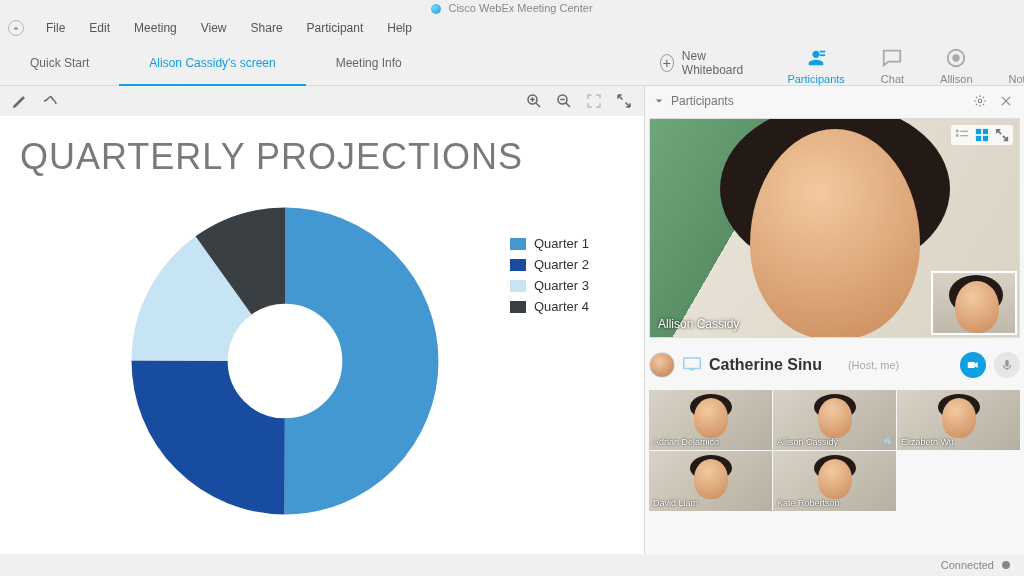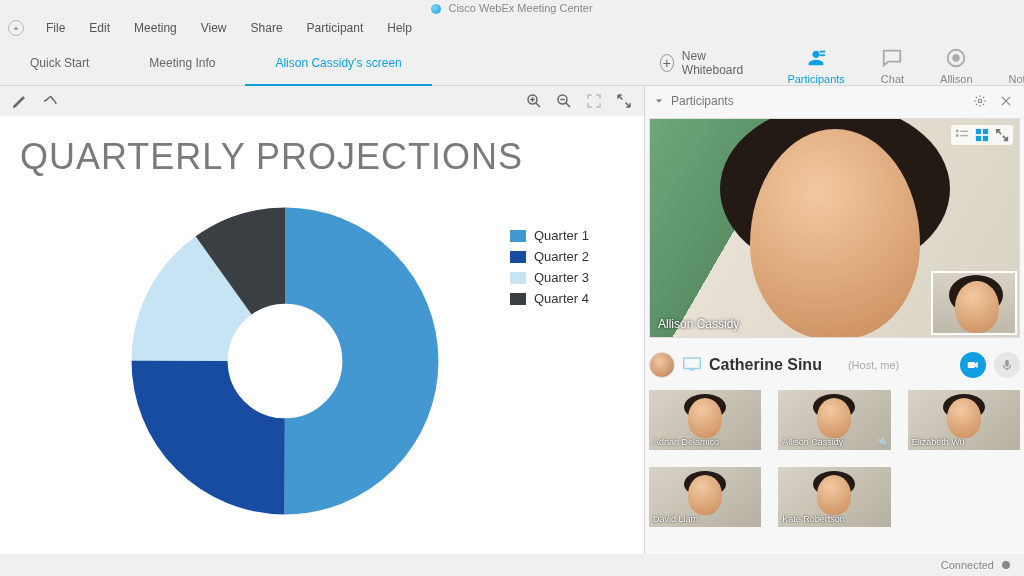--- a/index.html
+++ b/index.html
@@ -46,21 +46,21 @@
 
   
   .share{flex:0 0 644px;background:#fff;display:flex;flex-direction:column;position:relative;justify-content:flex-end;}
   .sharetools{height:30px;background:var(--bg);display:flex;align-items:center;padding:0 10px;gap:10px;}
   .sharetools .spacer{flex:1;}
   .tbtn{width:20px;height:20px;display:flex;align-items:center;justify-content:center;}
   .tbtn svg{width:18px;height:18px;fill:#666;stroke:#666;}
   .slide{flex:1;background:#ffffff;padding:20px 20px 10px 20px;position:relative;}
   .slide h1{margin:0;font-weight:400;color:#7a7a7a;letter-spacing:1px;font-size:36px;}
   .donutwrap{position:absolute;left:130px;top:90px;}
-  .legend{position:absolute;left:510px;top:112px;font-size:13px;color:#333;}
+  .legend{position:absolute;left:510px;top:120px;font-size:13px;color:#333;}
   .legend div{display:flex;align-items:center;margin-bottom:6px;}
   .legend .sw{width:16px;height:12px;margin-right:8px;}
 
   
   .participants{flex:1;background:var(--light);display:flex;flex-direction:column;border-left:1px solid var(--border);}
   .phdr{height:30px;display:flex;align-items:center;padding:0 10px;color:#777;}
   .phdr .tri{margin-right:8px;}
   .phdr .tri svg{width:8px;height:8px;fill:#777;}
   .phdr .spacer{flex:1;}
   .phdr .hicon{width:16px;height:16px;margin-left:10px;display:flex;align-items:center;justify-content:center;}
@@ -84,21 +84,21 @@
   .hostrow .name{color:#333;font-weight:bold;font-size:16px;}
   .hostrow .role{color:#aaa;font-size:11px;margin-left:18px;}
   .hostrow .spacer{flex:1;}
   .circlebtn{width:26px;height:26px;border-radius:50%;display:flex;align-items:center;justify-content:center;}
   .circlebtn.cam{background:var(--accent);}
   .circlebtn.cam svg{width:14px;height:14px;fill:#fff;}
   .circlebtn.mic{background:#e6e6e6;}
   .circlebtn.mic svg{width:14px;height:14px;fill:#999;}
   .screenico svg{width:18px;height:14px;fill:#9bd2ef;stroke:#9bd2ef;}
 
-  .grid{margin:2px 4px;display:grid;grid-template-columns:repeat(3,1fr);gap:17px;}
+  .grid{margin:2px 4px;display:grid;grid-template-columns:repeat(3,1fr);gap:1px;}
   .thumb{height:60px;position:relative;background:linear-gradient(140deg,#d8d3c6,#b6b0a2);overflow:hidden;}
   .thumb .face{width:34px;height:40px;left:calc(50% - 17px);top:8px;border-radius:50% 50% 45% 45%;}
   .thumb .hair{width:42px;height:26px;left:calc(50% - 21px);top:4px;}
   .thumb .tl{position:absolute;left:4px;bottom:3px;color:#fff;font-size:9px;text-shadow:0 0 2px #000;}
   .thumb .spk{position:absolute;right:3px;bottom:3px;width:12px;height:12px;}
   .thumb .spk svg{width:12px;height:12px;fill:#9fe0ff;}
 
   
   .footer{height:22px;display:flex;align-items:center;justify-content:flex-end;padding:0 14px;color:#888;font-size:11px;background:var(--bg);}
   .footer .dot{width:8px;height:8px;border-radius:50%;background:#888;margin-left:8px;}
@@ -128,25 +128,25 @@
   <span class="mi">Share</span>
   <span class="mi">Participant</span>
   <span class="mi">Help</span>
 </div>
 
 <div class="tabrow">
   <div class="tabs">
     <div class="tab">
         <span>Quick Start</span>
       </div>
+    <div class="tab active">
+        <span>Alison Cassidy's screen</span>
+      </div>
     <div class="tab">
         <span>Meeting Info</span>
-      </div>
-    <div class="tab active">
-        <span>Alison Cassidy's screen</span>
       </div>
   </div>
   <div class="newwb">
     <span class="plus">+</span>
     <span>New Whiteboard</span>
   </div>
   <div class="righttools">
     <div class="rt active">
       <span class="glyph">
           <svg viewBox="0 0 24 24">

